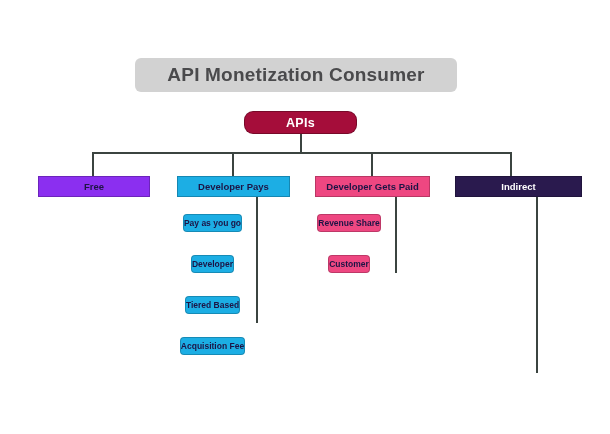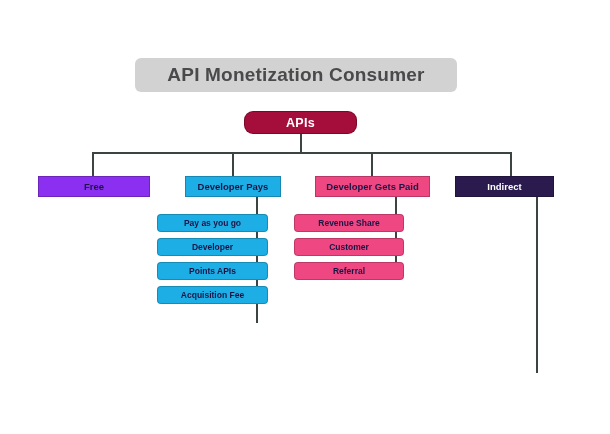--- a/index.html
+++ b/index.html
@@ -46,37 +46,38 @@
     font-size: 12.5px; font-weight: bold;
     letter-spacing: 0.3px;
   }
   .branch {
     top: 176px; height: 21px;
     border-radius: 0;
     font-size: 9.5px; font-weight: bold;
     border: 1px solid rgba(0,0,0,0.22);
   }
   .branch-free   { left: 38px;  width: 112px; background: var(--purple); color: var(--dark-text); }
-  .branch-pays   { left: 177px; width: 96px; background: var(--cyan);   color: var(--dark-text); margin-left: 8px; }
+  .branch-pays   { left: 177px; width: 113px; background: var(--cyan);   color: var(--dark-text); }
   .branch-paid   { left: 315px; width: 115px; background: var(--pink);   color: var(--dark-text); }
-  .branch-indirect { left: 455px; width: 99px; background: var(--navy); color: #ffffff; }
+  .branch-indirect { left: 455px; width: 127px; background: var(--navy); color: #ffffff; }
 
   
   .line {
     position: absolute;
     background: var(--line);
     z-index: 0;
   }
 
   
   .col {
     position: absolute;
     top: 214px;
-    display: flex; flex-direction: column; gap: 6px;
+    display: flex; flex-direction: column; gap: 23px;
     z-index: 1;
+    align-items: center;
   }
   .col-pays     { left: 157px; width: 111px; }
   .col-paid     { left: 294px; width: 110px; }
   .col-indirect { left: 435px; width: 112px; }
   .child {
     box-sizing: border-box;
     height: 18px;
     border-radius: 4px;
     display: flex; align-items: center; justify-content: center;
     text-align: center;
@@ -108,24 +109,23 @@
   <div class="node branch branch-paid">Developer Gets Paid</div>
   <div class="node branch branch-indirect">Indirect</div>
 
   <div class="line" style="left:256px; top:197px; width:2px; height:126px;"></div>
   <div class="line" style="left:395px; top:197px; width:2px; height:76px;"></div>
   <div class="line" style="left:536px; top:197px; width:2px; height:176px;"></div>
 
   <div class="col col-pays">
     <div class="child child-cyan">Pay as you go</div>
     <div class="child child-cyan">Developer</div>
-    <div class="child child-cyan">Points APIs</div>
+    <div class="child child-cyan">Tiered Based</div>
     <div class="child child-cyan">Acquisition Fee</div>
   </div>
 
   <div class="col col-paid">
     <div class="child child-pink">Revenue Share</div>
     <div class="child child-pink">Customer</div>
-    <div class="child child-pink">Referral</div>
   </div>
 
 
 </div>
 
 </body></html>

